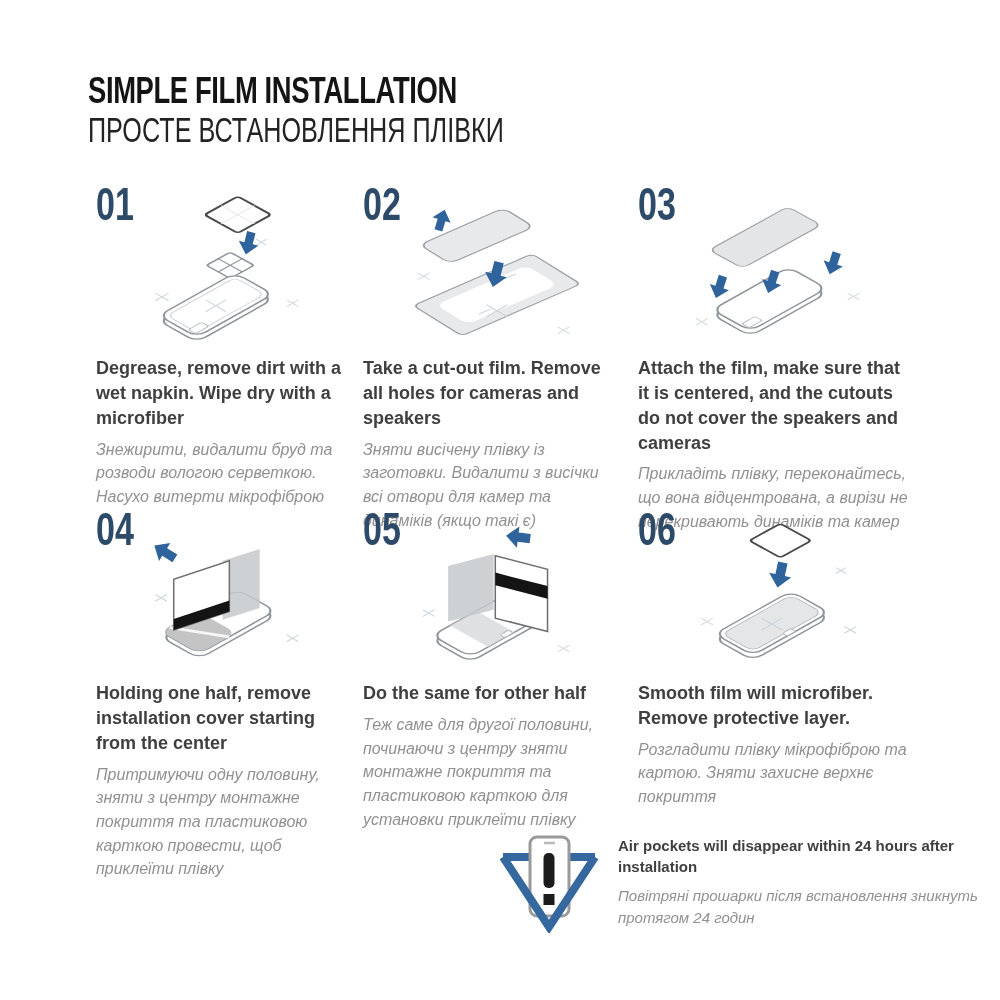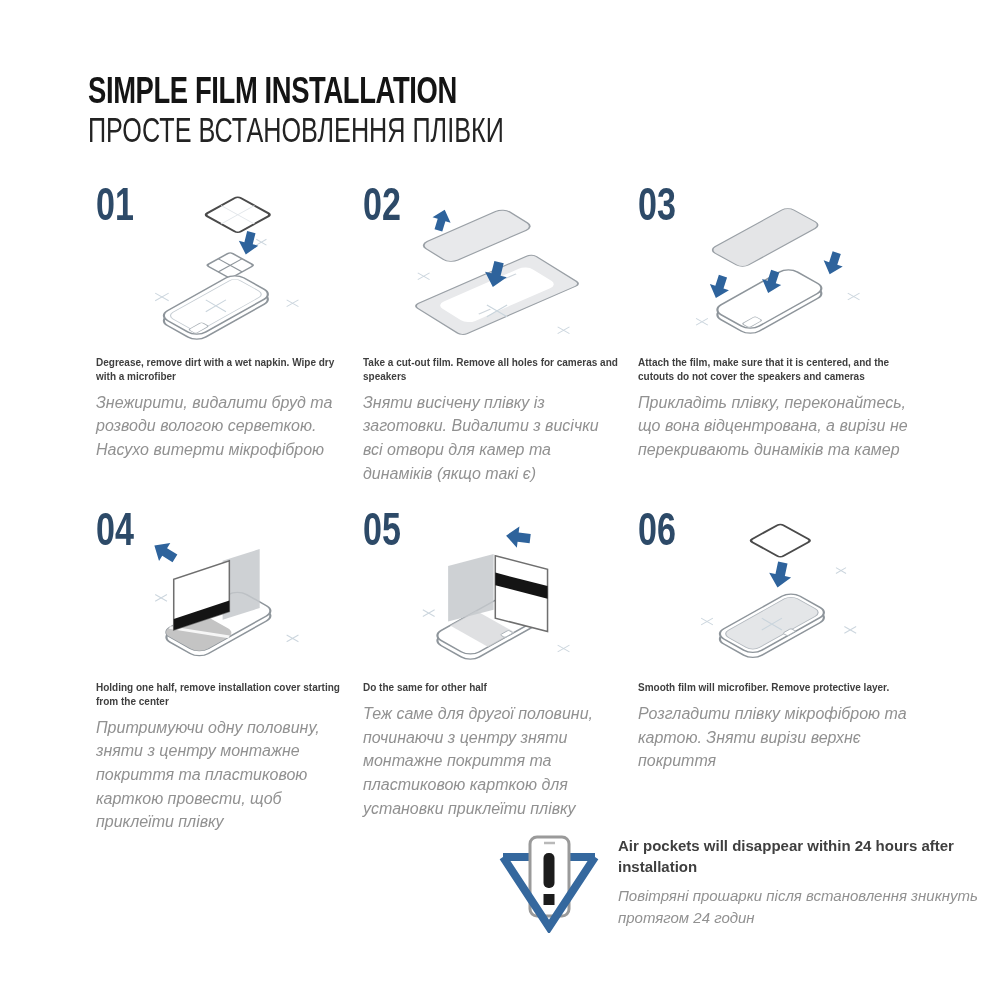--- a/index.html
+++ b/index.html
@@ -14,21 +14,21 @@
             line-height:1.05;white-space:nowrap;transform:scaleX(.72);transform-origin:left top;}
 
   
   .steps-grid{position:absolute;left:96px;top:185px;display:grid;
               grid-template-columns:267px 275px 290px;grid-auto-rows:325px;}
   .step{position:relative;padding-right:18px;}
   .step-number{font-size:46px;font-weight:700;color:#2d4a68;line-height:.85;
                transform:scaleX(.74);transform-origin:left top;white-space:nowrap;}
   .step-art{height:150px;margin-top:-32px;}
   .step-art svg{display:block;width:100%;height:150px;}
-  .step-en{margin:14px 0 0 0;font-size:10px;font-weight:700;color:#3f3f3f;line-height:1.38;}
+  .step-en{margin:14px 0 0 0;font-size:18px;font-weight:700;color:#3f3f3f;line-height:1.38;}
   .step-uk{margin:7px 0 0 0;font-size:16px;font-style:italic;color:#919191;line-height:1.48;}
 
   
   .note{position:absolute;left:497px;top:831px;display:flex;gap:17px;align-items:flex-start;}
   .note-icon{flex:0 0 auto;}
   .note-text{width:395px;padding-top:4px;}
   .note-en{margin:0;font-size:15px;font-weight:700;color:#3f3f3f;line-height:1.4;}
   .note-uk{margin:8px 0 0 0;font-size:15px;font-style:italic;color:#919191;line-height:1.45;}
 </style>
 </head>
@@ -227,21 +227,21 @@
           </g>
           <g transform="translate(120,126) scale(1,0.56) rotate(-45)">
             <rect x="-64" y="-32" width="128" height="64" rx="15" fill="#fff" stroke="#8e959b" stroke-width="2.6"></rect>
             <rect x="-58" y="-26" width="116" height="52" rx="11" fill="#e4e6e8" stroke="#b2b8be" stroke-width="1.4"></rect>
             <rect x="-6" y="24" width="14" height="8" rx="2" fill="#fff" stroke="#aab1b7" stroke-width="1.3"></rect>
           </g>
           <path d="M108,120 l24,14 M132,120 l-24,14" stroke="#c9d4dc" stroke-width="1.3" fill="none"></path>
         </svg>
       </div>
       <p class="step-en">Smooth film will microfiber. Remove protective layer.</p>
-      <p class="step-uk">Розгладити плівку мікрофіброю та картою. Зняти вирізи верхнє покриття</p>
+      <p class="step-uk">Розгладити плівку мікрофіброю та картою. Зняти захисне верхнє покриття</p>
     </section>
 
   </main>
 
   <aside class="note">
     <div class="note-icon">
       <svg width="104" height="102" viewBox="0 0 104 102">
 
         <path d="M6,26 H98" stroke="#35689e" stroke-width="8" fill="none"></path>
 

